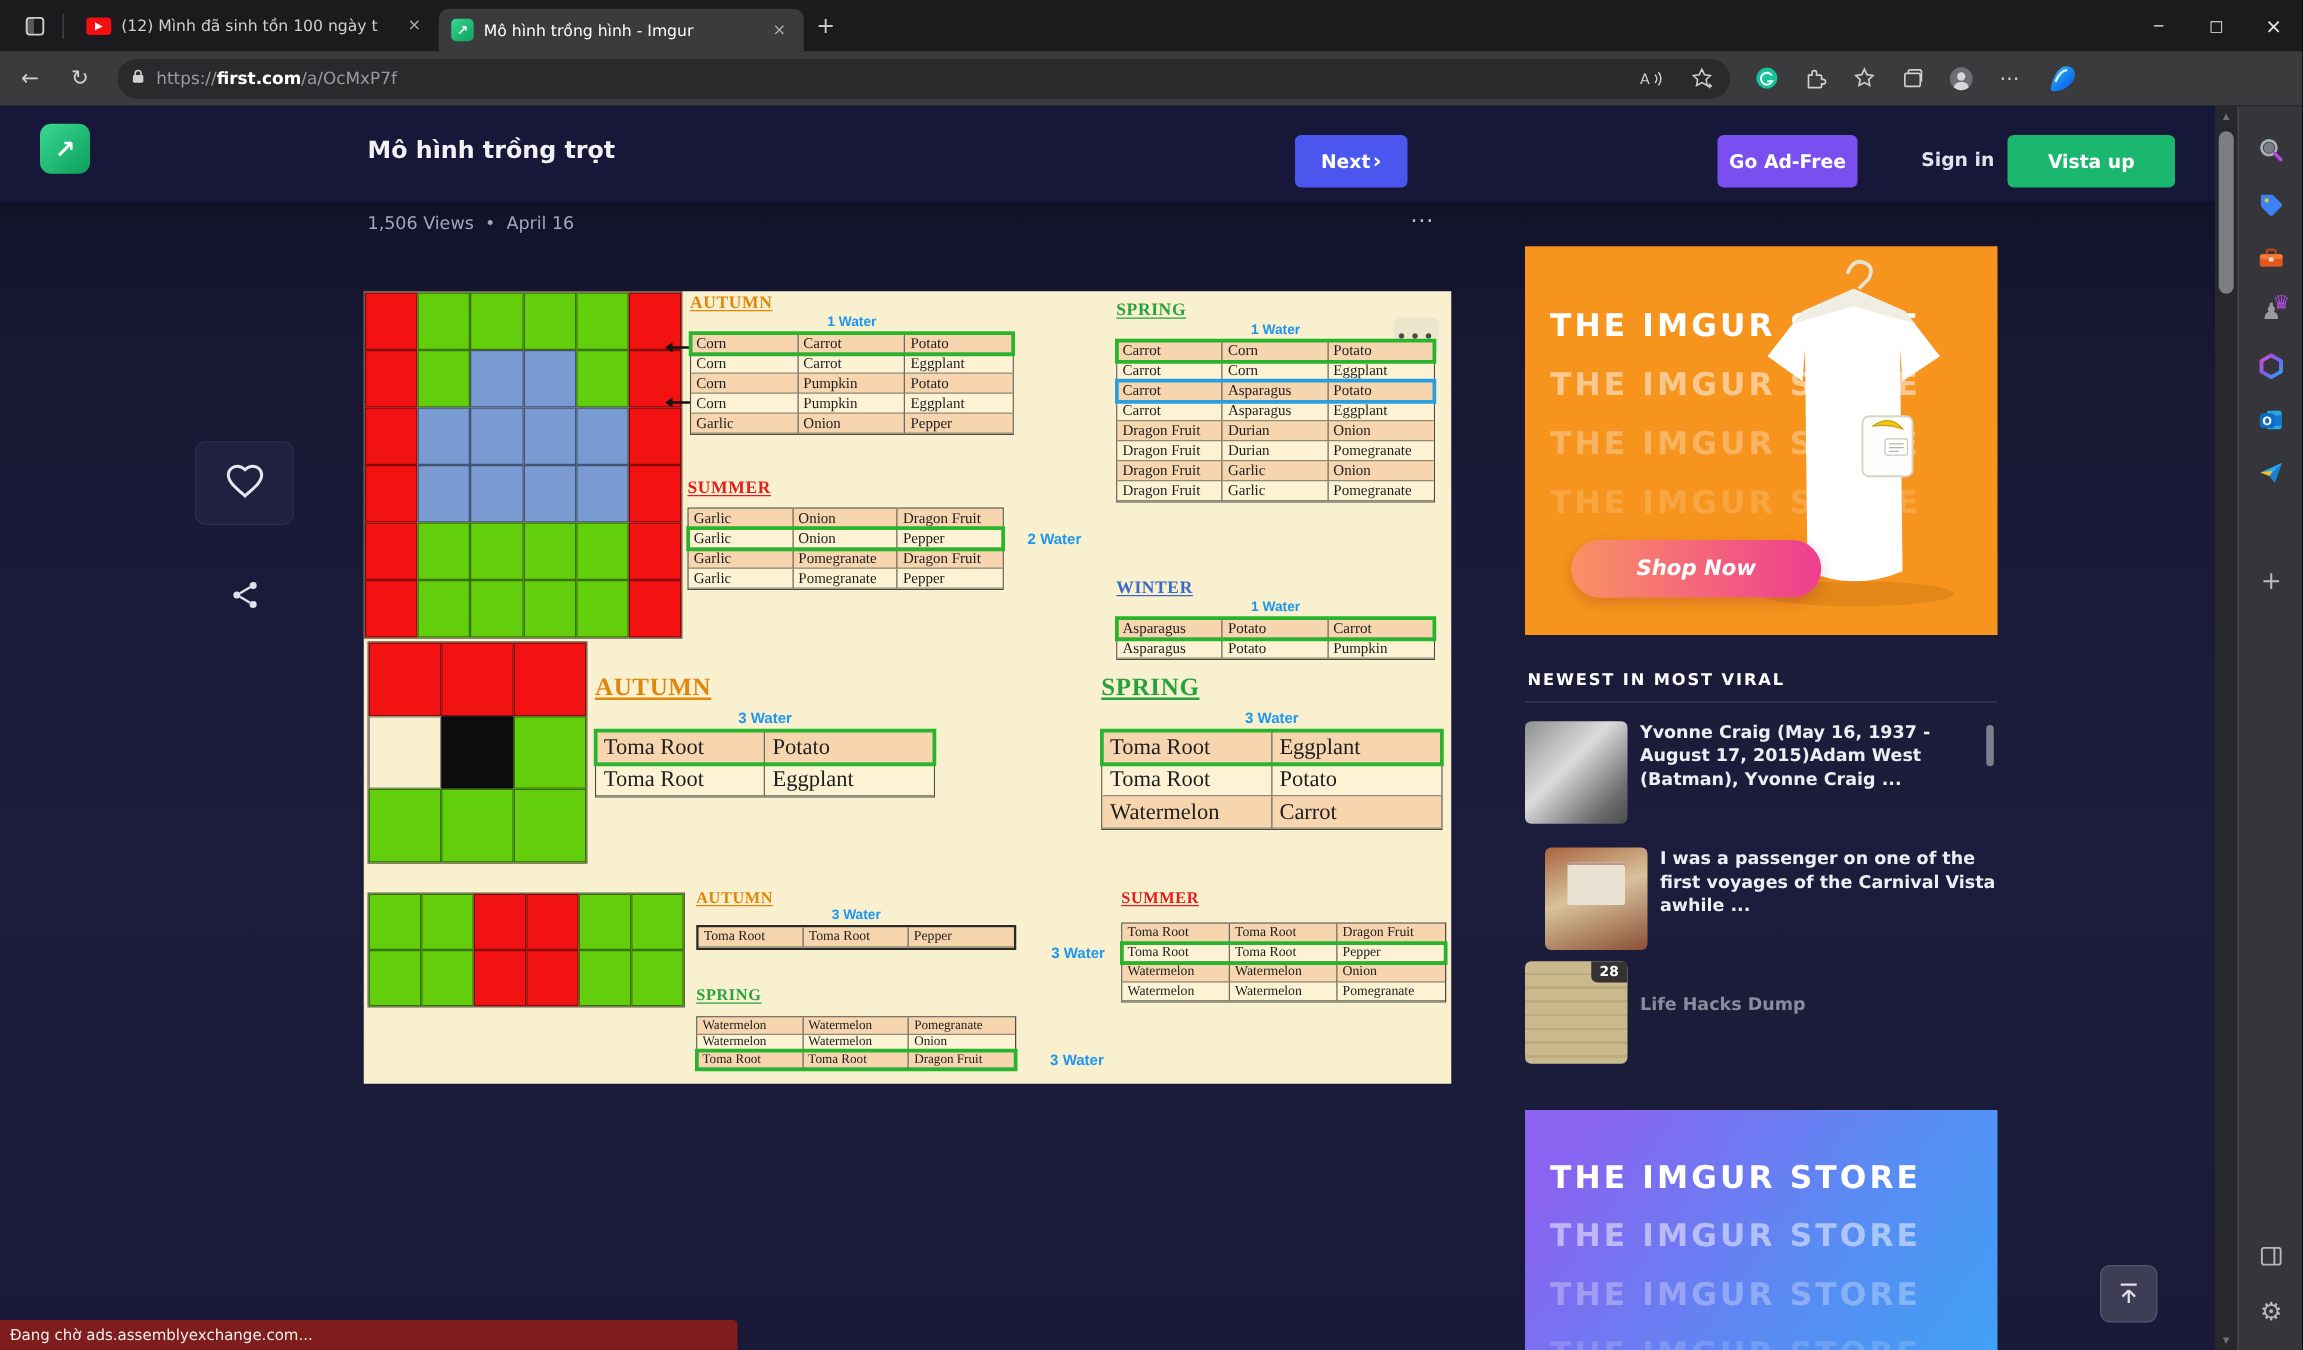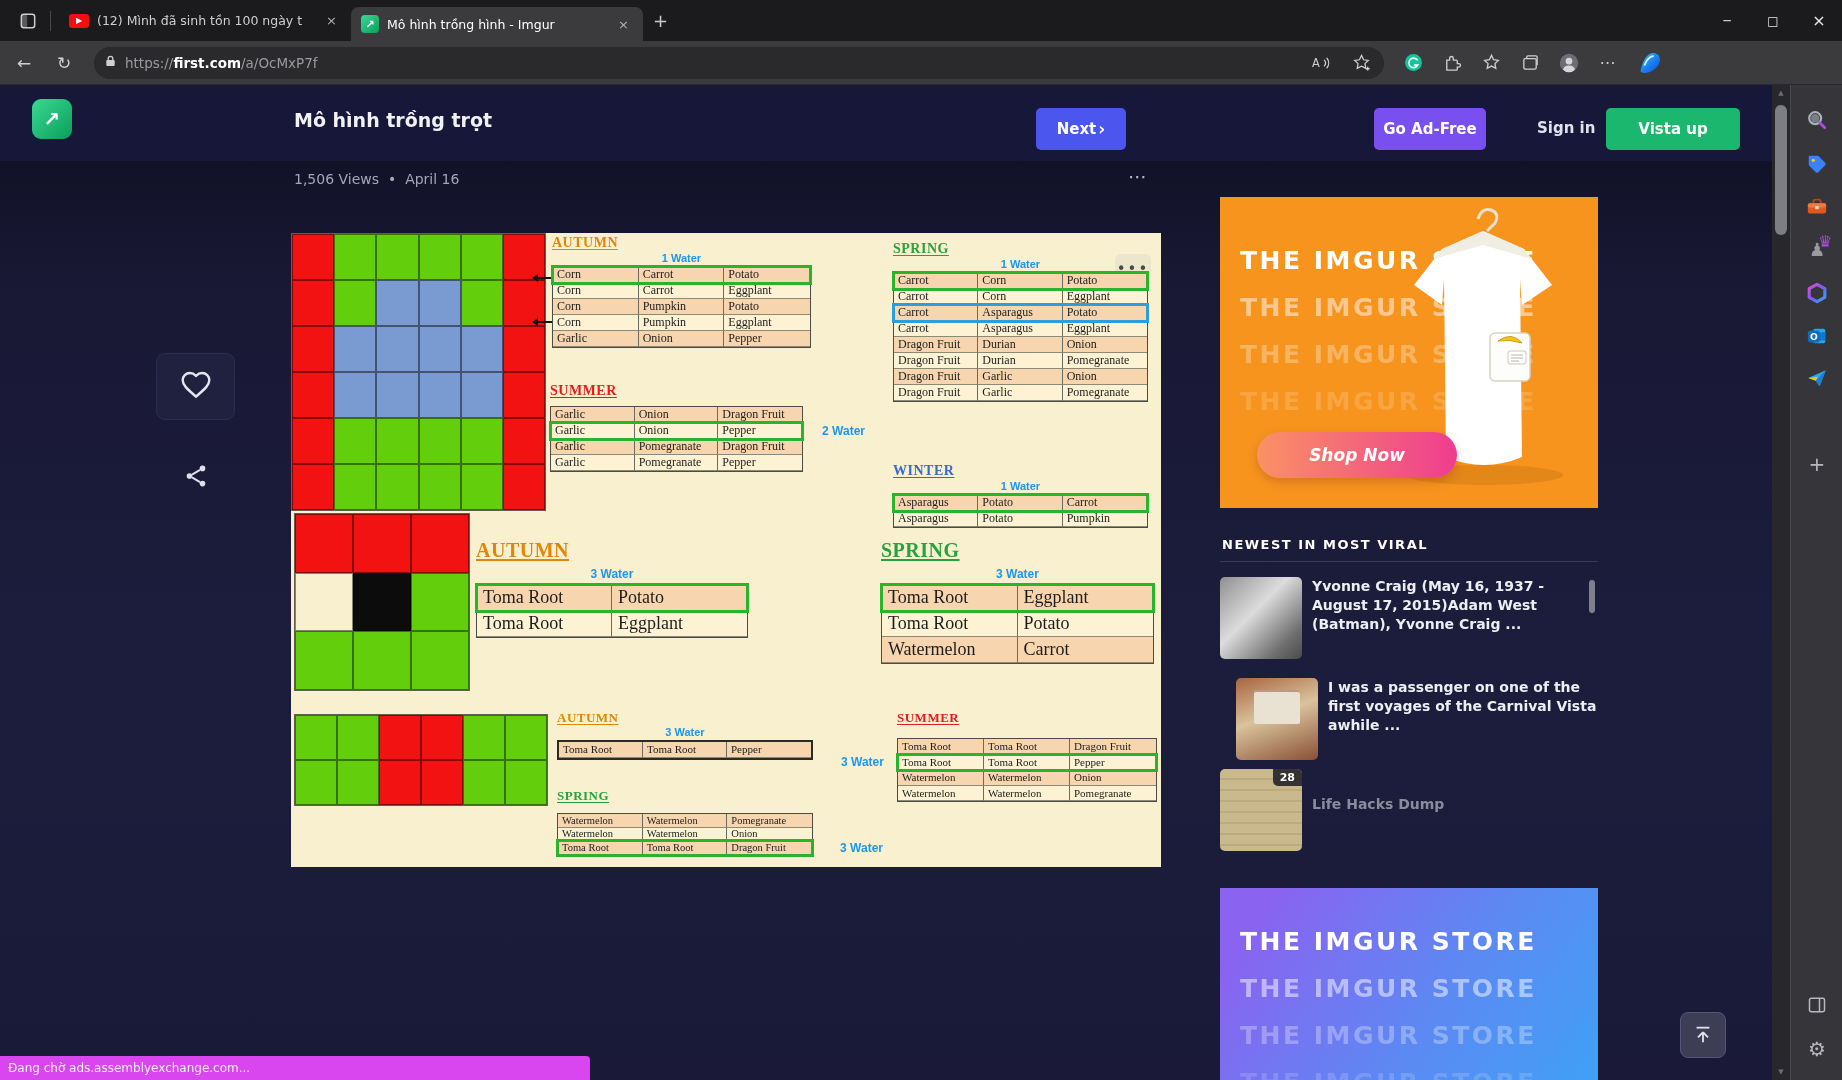--- a/index.html
+++ b/index.html
@@ -129,21 +129,21 @@
   .thumb.t1::after { content:""; position:absolute; left:18px; top:12px; width:46px; height:34px; background:#e9e2d2; border-radius:2px; box-shadow:0 2px 0 rgba(120,40,30,.4) inset; }
   .thumb.t2 { background:repeating-linear-gradient(180deg,#c9b98c 0 9px,#bcab7d 9px 11px); }
   .thumb-badge { position:absolute; right:0; top:0; background:rgba(12,12,24,.78); color:#fff; font-size:11px; font-weight:bold; padding:2px 7px; border-radius:0 4px 0 5px; }
   .viral-title { margin-left:10px; width:270px; font-size:14px; line-height:19px; font-weight:bold; color:#eceef2; overflow:hidden; max-height:60px; }
   .viral-title.muted { color:#8b8b9d; margin-top:26px; }
   .mini-thumbscroll { position:absolute; left:369px; top:3px; width:6px; height:33px; border-radius:3px; background:#8f8f9e; opacity:.85; }
 
   .scrolltop-btn { position:absolute; left:1680px; top:927px; width:46px; height:46px; border-radius:8px; background:#3d3d55; border:1px solid #55557a; display:flex; align-items:center; justify-content:center; }
 
   
-  .statusbar { position:absolute; left:0; top:1056px; width:590px; height:24px; background:#d946ef; color:#f0f0ee; font-size:12px; line-height:24px; padding-left:8px; z-index:60; border-radius:0 4px 0 0; }
+  .statusbar { position:absolute; left:0; top:1056px; width:590px; height:24px; background:#7f1d1d; color:#f0f0ee; font-size:12px; line-height:24px; padding-left:8px; z-index:60; border-radius:0 4px 0 0; }
   .vscroll { position:absolute; left:1772px; top:85px; width:18px; height:995px; background:#28282c; }
   .vscroll .arr { position:absolute; left:0; width:18px; text-align:center; color:#6d6d74; font-size:7px; }
   .vthumb { position:absolute; left:3px; top:20px; width:12px; height:130px; background:#7d7d84; border-radius:6px; }
   .edge-strip { position:absolute; left:1790px; top:85px; width:52px; height:995px; background:#35353a; border-left:1px solid #49494f; }
   .strip-icon { position:absolute; left:14px; width:24px; height:24px; display:flex; align-items:center; justify-content:center; }
   .chess { position:relative; font-size:18px; color:#9a9aa2; }
   .chess .q { position:absolute; left:9px; top:-7px; color:#b14ae0; font-size:16px; }
   .glyph-btn { color:#b8b8bf; font-size:20px; line-height:1; }
 </style>
 </head>

